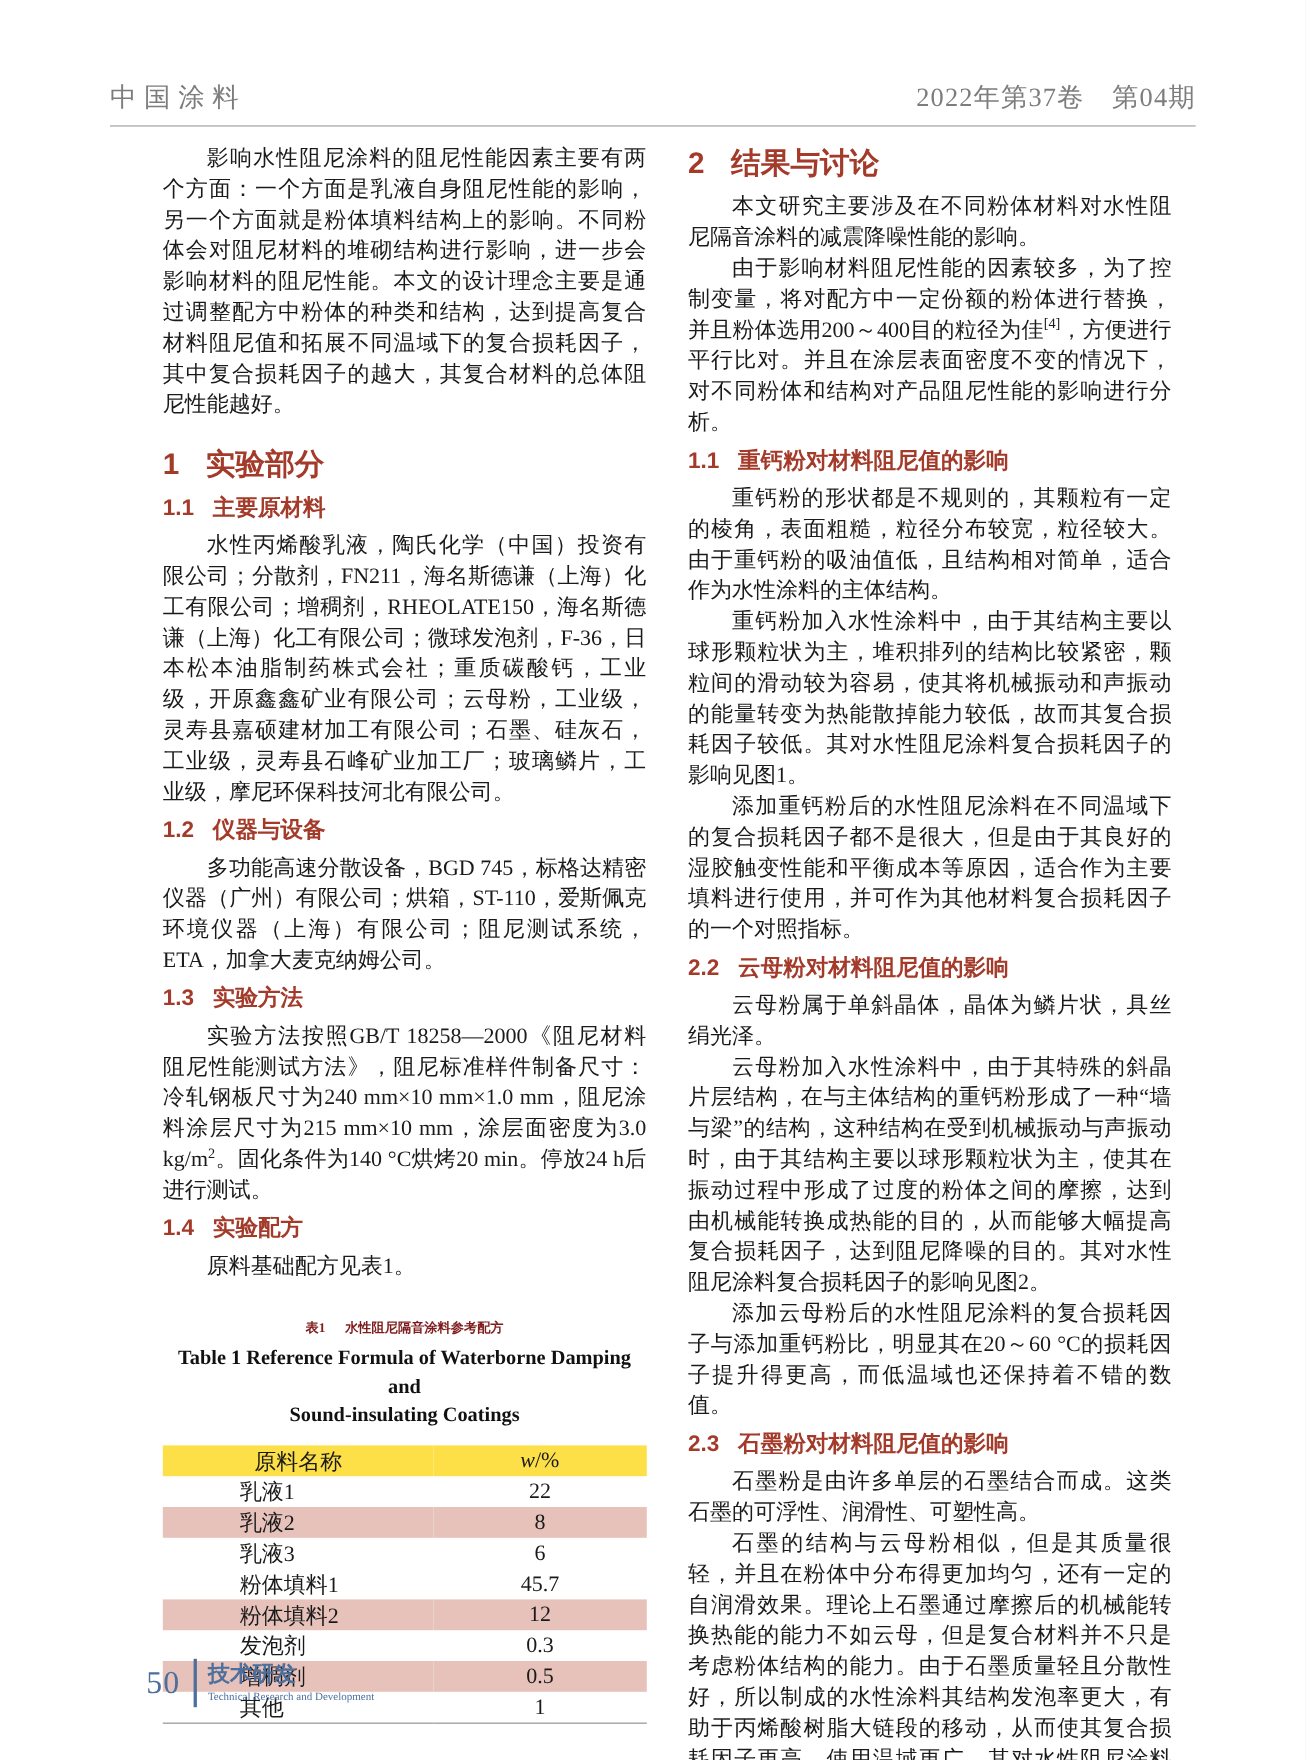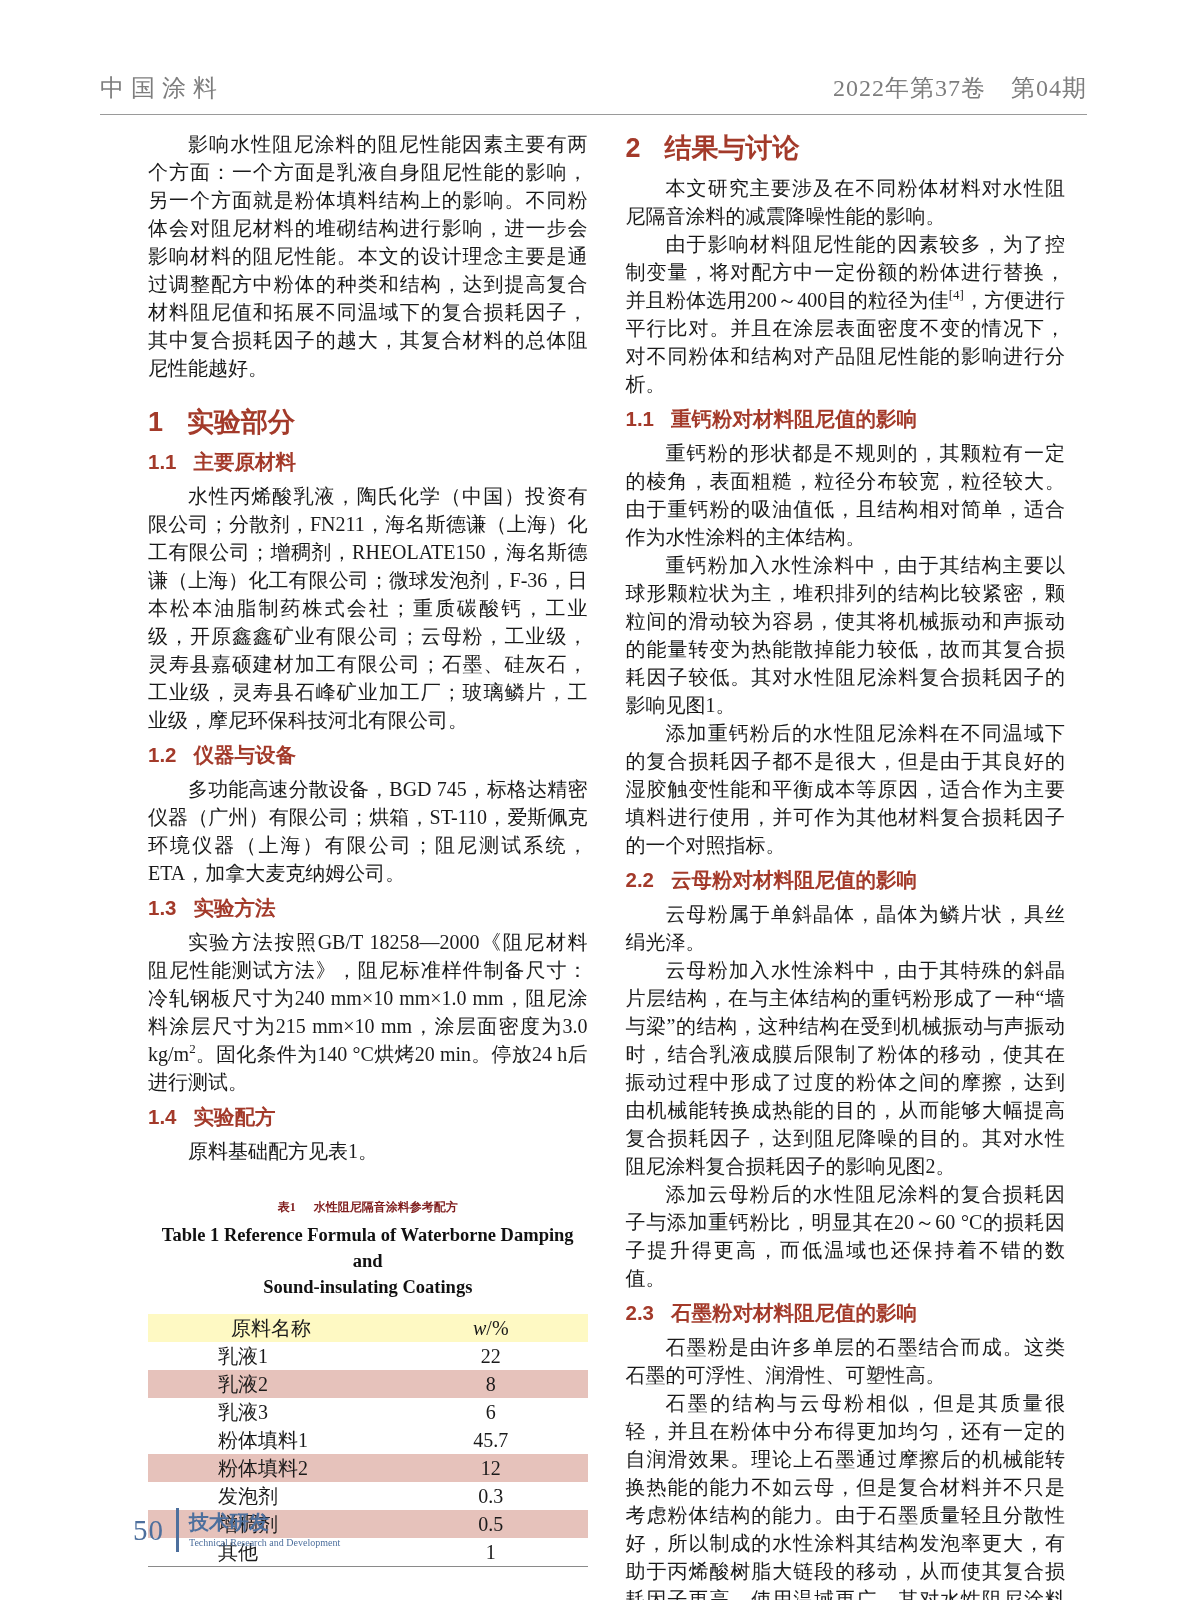--- a/index.html
+++ b/index.html
@@ -60,21 +60,21 @@
     font-weight:bold; font-size:18.5px; text-align:center;
     line-height:26px; margin:0; color:#111;
   }
   table.formula {
     width:100%; border-collapse:collapse; margin-top:14px;
     font-size:20px; border-bottom:1.5px solid #8a8a8a;
   }
   table.formula td, table.formula th { padding:0; height:28px; font-weight:normal; }
   table.formula .c-name { width:56%; text-align:left; padding-left:70px; }
   table.formula .c-val  { width:44%; text-align:center; }
-  tr.hdr { background:#fef9c3; }
+  tr.hdr { background:#fde047; }
   tr.hdr .c-name { text-align:center; padding-left:0; }
   tr.alt { background:#e6c2bb; }
   .wvar { font-style:italic; }
   
   .footer {
     position:absolute; left:133px; bottom:48px;
     display:flex; align-items:center; color:#4d6f9d;
   }
   .footer .pg { font-size:29px; margin-right:12px; letter-spacing:1px; }
   .footer .vbar { width:3px; height:44px; background:#4d6f9d; margin-right:10px; }
@@ -184,21 +184,21 @@
         <span class="num">1.1</span><span>重钙粉对材料阻尼值的影响</span>
       </h2>
       <p class="body">重钙粉的形状都是不规则的，其颗粒有一定的棱角，表面粗糙，粒径分布较宽，粒径较大。由于重钙粉的吸油值低，且结构相对简单，适合作为水性涂料的主体结构。</p>
       <p class="body">重钙粉加入水性涂料中，由于其结构主要以球形颗粒状为主，堆积排列的结构比较紧密，颗粒间的滑动较为容易，使其将机械振动和声振动的能量转变为热能散掉能力较低，故而其复合损耗因子较低。其对水性阻尼涂料复合损耗因子的影响见图1。</p>
       <p class="body">添加重钙粉后的水性阻尼涂料在不同温域下的复合损耗因子都不是很大，但是由于其良好的湿胶触变性能和平衡成本等原因，适合作为主要填料进行使用，并可作为其他材料复合损耗因子的一个对照指标。</p>
 
       <h2 class="subsec">
         <span class="num">2.2</span><span>云母粉对材料阻尼值的影响</span>
       </h2>
       <p class="body">云母粉属于单斜晶体，晶体为鳞片状，具丝绢光泽。</p>
-      <p class="body">云母粉加入水性涂料中，由于其特殊的斜晶片层结构，在与主体结构的重钙粉形成了一种“墙与梁”的结构，这种结构在受到机械振动与声振动时，结合乳液成膜后限制了粉体的移动，使其在振动过程中形成了过度的粉体之间的摩擦，达到由机械能转换成热能的目的，从而能够大幅提高复合损耗因子，达到阻尼降噪的目的。其对水性阻尼涂料复合损耗因子的影响见图2。</p>
+      <p class="body">云母粉加入水性涂料中，由于其特殊的斜晶片层结构，在与主体结构的重钙粉形成了一种“墙与梁”的结构，这种结构在受到机械振动与声振动时，由于其结构主要以球形颗粒状为主，使其在振动过程中形成了过度的粉体之间的摩擦，达到由机械能转换成热能的目的，从而能够大幅提高复合损耗因子，达到阻尼降噪的目的。其对水性阻尼涂料复合损耗因子的影响见图2。</p>
       <p class="body">添加云母粉后的水性阻尼涂料的复合损耗因子与添加重钙粉比，明显其在20～60 °C的损耗因子提升得更高，而低温域也还保持着不错的数值。</p>
 
       <h2 class="subsec">
         <span class="num">2.3</span><span>石墨粉对材料阻尼值的影响</span>
       </h2>
       <p class="body">石墨粉是由许多单层的石墨结合而成。这类石墨的可浮性、润滑性、可塑性高。</p>
       <p class="body">石墨的结构与云母粉相似，但是其质量很轻，并且在粉体中分布得更加均匀，还有一定的自润滑效果。理论上石墨通过摩擦后的机械能转换热能的能力不如云母，但是复合材料并不只是考虑粉体结构的能力。由于石墨质量轻且分散性好，所以制成的水性涂料其结构发泡率更大，有助于丙烯酸树脂大链段的移动，从而使其复合损耗因子更高，使用温域更广。其对水性阻尼涂料复合损耗因子的影响见图3。</p>
 
     </div>
   </div>

